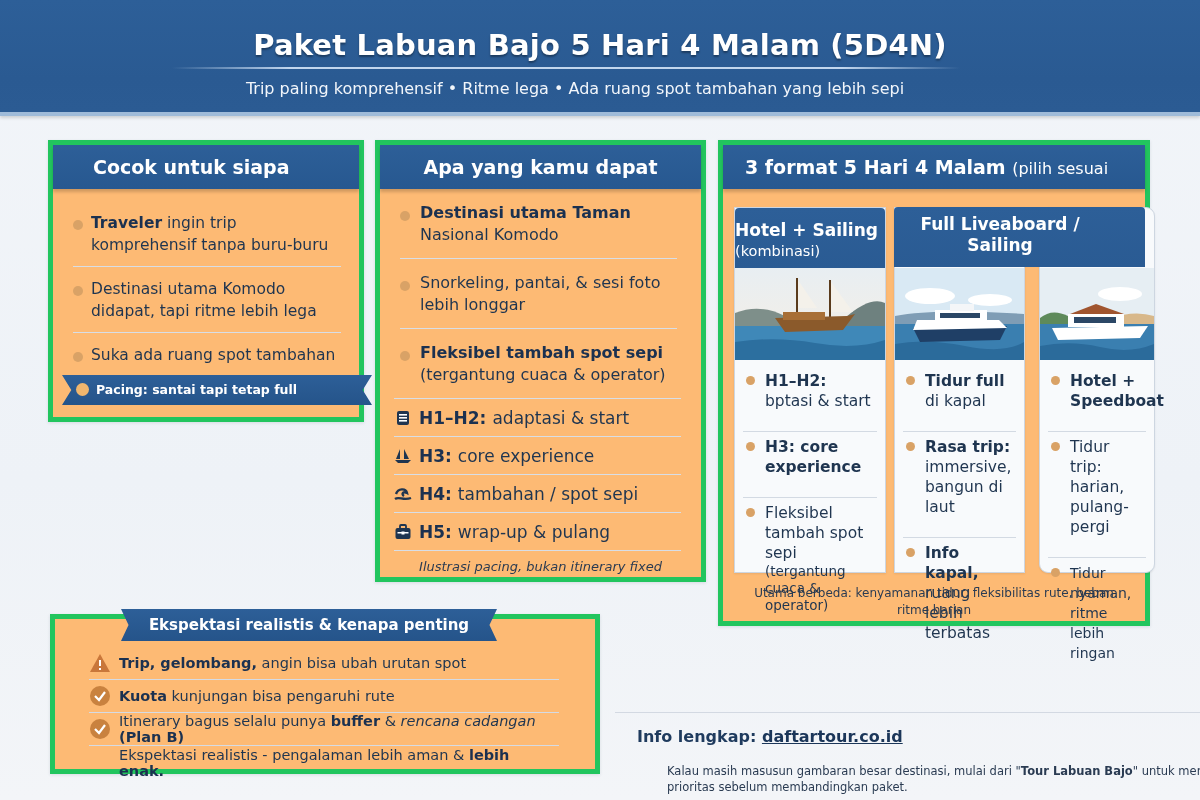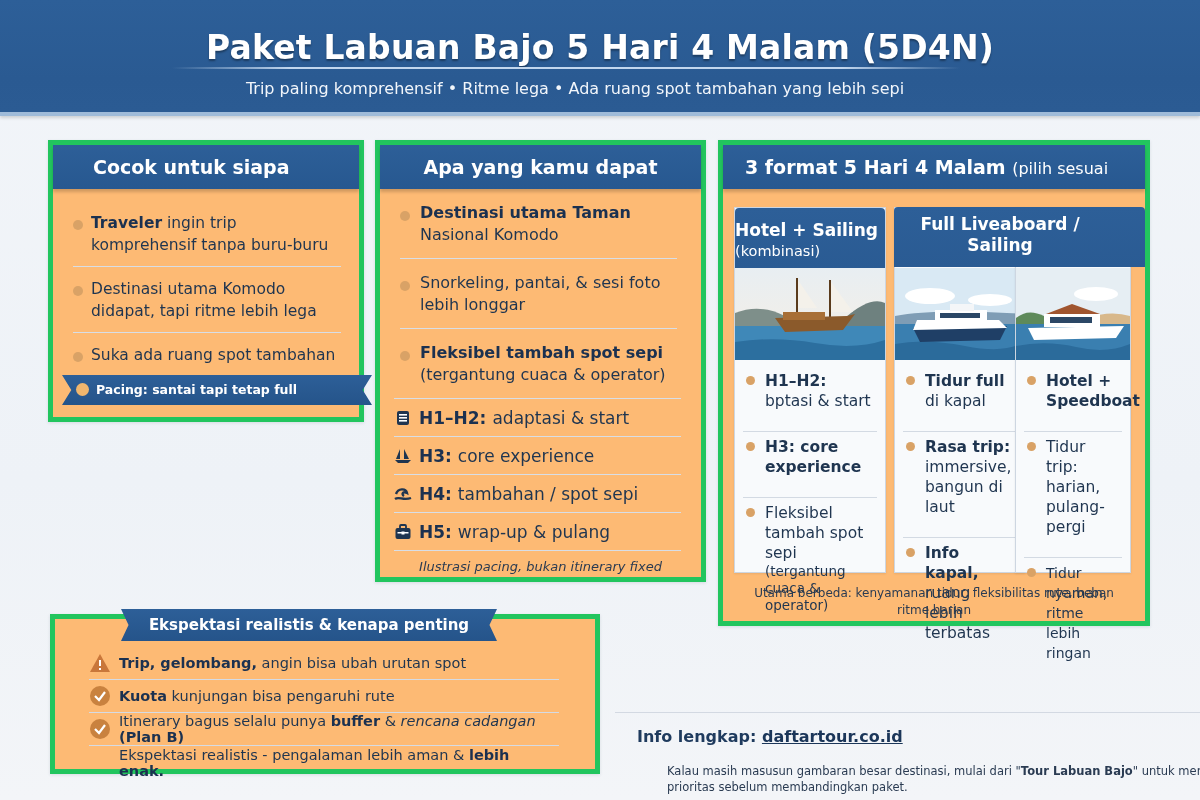--- a/index.html
+++ b/index.html
@@ -11,21 +11,21 @@
     position: relative;
   }
   .header {
     position: absolute; left: 0; top: 0; width: 1200px; height: 116px;
     background: linear-gradient(180deg, #2d5f98 0%, #2a5a92 70%, #2b5b93 100%);
     border-bottom: 4px solid #9fbbd9;
     box-shadow: 0 2px 3px rgba(0,0,0,0.15);
   }
   .header .title {
     position: absolute; left: 0; width: 1200px; top: 28px; text-align: center;
-    color: #fff; font-weight: bold; font-size: 33px; letter-spacing: 0.2px;
+    color: #fff; font-weight: bold; font-size: 29px; letter-spacing: 0.2px;
     text-shadow: 0 2px 2px rgba(0,0,0,0.35);
   }
   .header .rule {
     position: absolute; left: 172px; width: 788px; top: 67px; height: 2px;
     background: linear-gradient(90deg, rgba(255,255,255,0), rgba(210,228,248,0.9) 15%, rgba(210,228,248,0.9) 85%, rgba(255,255,255,0));
   }
   .header .subtitle {
     position: absolute; left: 0; width: 1150px; top: 79px; text-align: center;
     color: #f2f6fb; font-size: 16px;
   }
@@ -281,21 +281,21 @@
         <rect x="55" y="36" width="24" height="7" fill="#f4f6f8"></rect>
       </svg>
     </div>
     <div class="fmt-items">
       <div class="fitem"><span class="dot"></span><b>Tidur full</b><span> di kapal</span></div>
       <div class="fitem"><span class="dot"></span><b>Rasa trip:</b><span> immersive, bangun di laut</span></div>
       <div class="fitem"><span class="dot"></span><b>Info kapal,</b><span> ruang lebih terbatas</span></div>
     </div>
   </div>
 
-  <div class="fmt" style="left:292px;width:116px;height:366px;">
+  <div class="fmt" style="left:316px;width:116px;height:366px;border-radius:9px;">
     <div class="scene" style="left:0;width:114px;">
       <svg width="114" height="92" viewBox="0 0 114 92">
         <rect width="114" height="92" fill="#e6eef3"></rect>
         <ellipse cx="80" cy="26" rx="22" ry="7" fill="#ffffff"></ellipse>
         <path d="M0 50 Q12 40 28 48 L28 60 L0 60 Z" fill="#5e8a5a"></path>
         <path d="M70 50 Q95 42 114 48 L114 60 L70 60 Z" fill="#d8b88a"></path>
         <rect y="56" width="114" height="36" fill="#3a7fb0"></rect>
         <path d="M0 78 Q30 72 60 79 T114 76 L114 92 L0 92 Z" fill="#2b6b9b"></path>
         <path d="M12 60 L108 58 L100 70 L18 72 Z" fill="#ffffff"></path>
         <rect x="28" y="46" width="56" height="13" fill="#ffffff"></rect>

